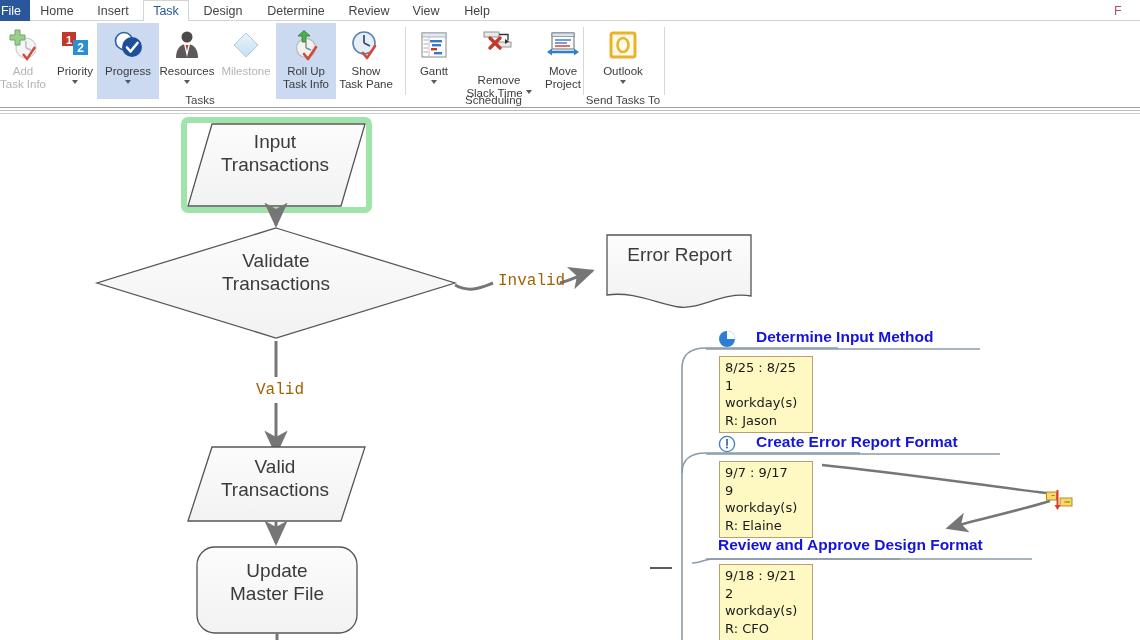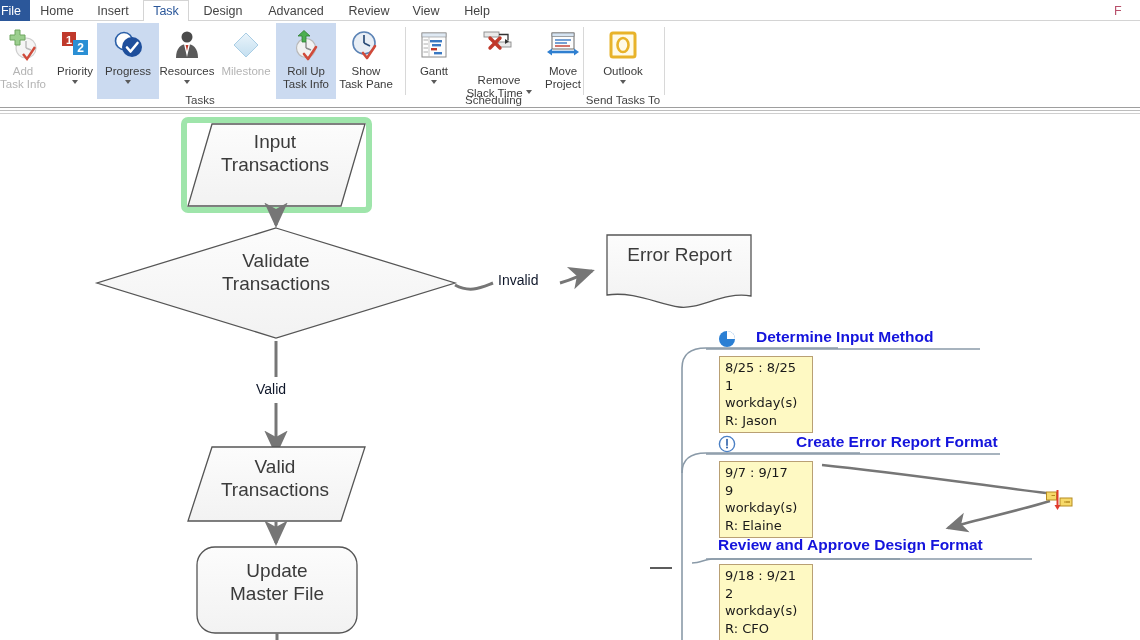--- a/index.html
+++ b/index.html
@@ -96,21 +96,21 @@
     background:#ffffff; overflow:hidden;
   }
   .svgwrap { position:absolute; left:0; top:0; width:1140px; height:525px; }
 
   .shape-text {
     position:absolute; text-align:center;
     font-size:19px; color:#3b3b3b; line-height:23px;
     white-space:pre-line; pointer-events:none;
   }
   .edge-label {
-    position:absolute; font-size:14px; color:#0f172a; font-family:Liberation Sans, sans-serif;
+    position:absolute; font-size:16px; color:#a16207; font-family:Liberation Mono, monospace;
   }
 
   
   .task-title {
     position:absolute; font-size:15.5px; font-weight:bold; color:#1414dc;
     white-space:nowrap;
   }
   .task-box {
     position:absolute; background:#fef9c3; border:1px solid #b9a074;
     font-size:13px; color:#1a1a1a; line-height:17.5px;
@@ -134,21 +134,21 @@
     <div class="tab" style="left:86px;width:54px;">
         <span>Insert</span>
       </div>
     <div class="tab active" style="left:143px;width:46px;">
         <span>Task</span>
       </div>
     <div class="tab" style="left:194px;width:58px;">
         <span>Design</span>
       </div>
     <div class="tab" style="left:256px;width:80px;">
-        <span>Advanced</span>
+        <span>Determine</span>
       </div>
     <div class="tab" style="left:340px;width:58px;">
         <span>Review</span>
       </div>
     <div class="tab" style="left:402px;width:48px;">
         <span>View</span>
       </div>
     <div class="tab" style="left:454px;width:46px;">
         <span>Help</span>
       </div>
@@ -417,21 +417,21 @@
     <div class="task-title" style="left:756px;top:213px;">Determine Input Method</div>
     <div class="task-box" style="left:719px;top:241px;width:94px;"><span>8/25 : 8/25</span><br><span>1 workday(s)</span><br><span>R: Jason</span></div>
 
     <div class="task-icon" style="left:718px;top:320px;">
       <svg width="18" height="18" viewBox="0 0 18 18">
         <circle cx="9" cy="9" r="7.6" fill="#ffffff" stroke="#4a7fc4" stroke-width="1.4"></circle>
         <line x1="9" y1="4.6" x2="9" y2="10.2" stroke="#2b5fa8" stroke-width="1.6" stroke-linecap="round"></line>
         <circle cx="9" cy="12.6" r="1" fill="#2b5fa8"></circle>
       </svg>
     </div>
-    <div class="task-title" style="left:756px;top:318px;margin-left:40px;">Create Error Report Format</div>
+    <div class="task-title" style="left:756px;top:318px;">Create Error Report Format</div>
     <div class="task-box" style="left:719px;top:346px;width:94px;"><span>9/7 : 9/17</span><br><span>9 workday(s)</span><br><span>R: Elaine</span></div>
 
     <div class="task-title" style="left:718px;top:421px;">Review and Approve Design Format</div>
     <div class="task-box" style="left:719px;top:449px;width:94px;"><span>9/18 : 9/21</span><br><span>2 workday(s)</span><br><span>R: CFO</span></div>
 
     <div class="task-icon" style="left:1046px;top:374px;width:28px;height:26px;">
       <svg width="28" height="26" viewBox="0 0 28 26">
         <rect x="0.5" y="3" width="10" height="8" fill="#f6d96a" stroke="#b58b22" stroke-width="1"></rect>
         <rect x="14" y="9" width="12" height="8" fill="#f6d96a" stroke="#b58b22" stroke-width="1"></rect>
         <line x1="5.5" y1="6.5" x2="9" y2="6.5" stroke="#b58b22" stroke-width="1"></line>

